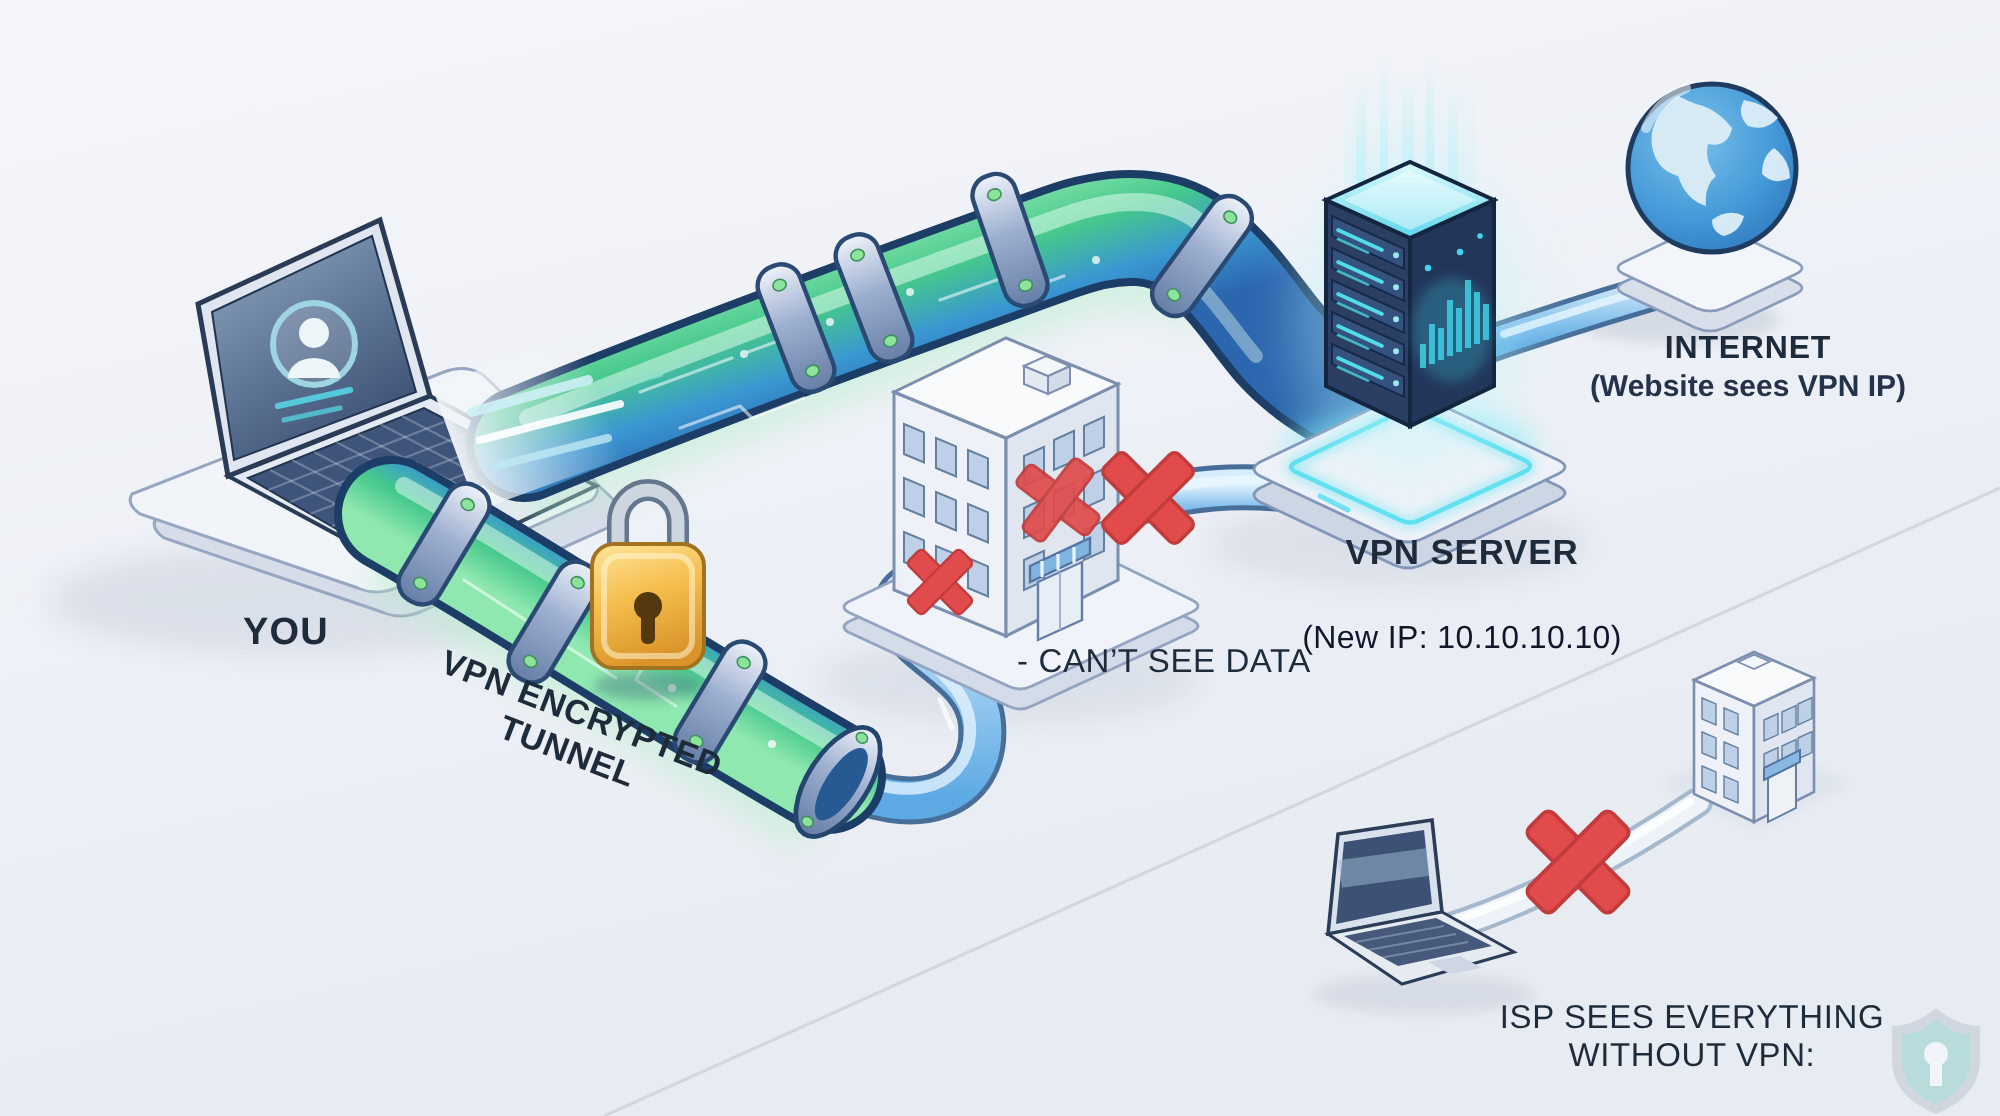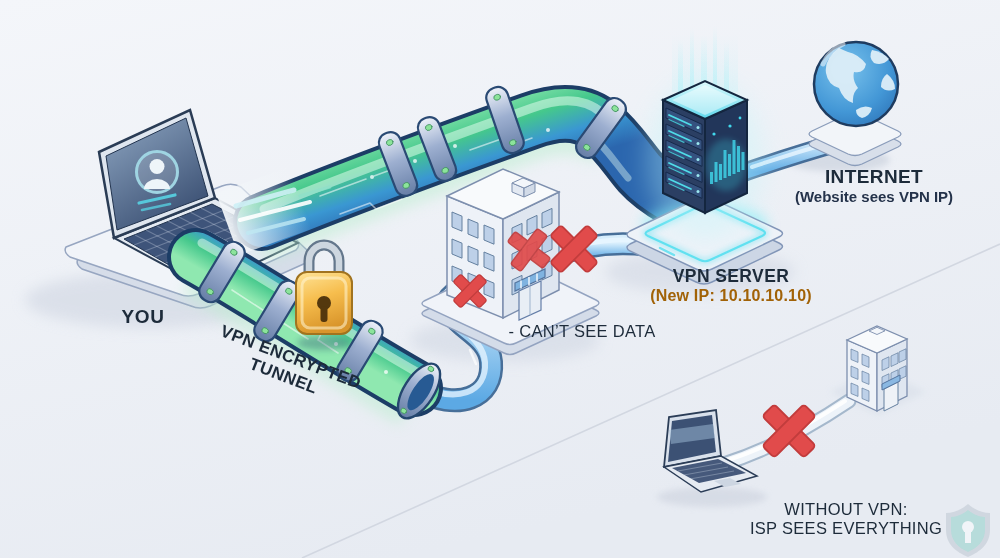--- a/index.html
+++ b/index.html
@@ -3,21 +3,21 @@
 <meta charset="utf-8">
 <style>
   html,body{margin:0;padding:0;background:#e9edf4;}
   #stage{position:relative;width:1000px;height:558px;overflow:hidden;
          font-family:"Liberation Sans","DejaVu Sans",sans-serif;}
   #scene{position:absolute;left:0;top:0;width:1000px;height:558px;}
   .label{position:absolute;text-align:center;color:#1d2b3a;line-height:1.18;
          transform:translateX(-50%);white-space:nowrap;}
   .t-big{font-weight:bold;font-size:19px;letter-spacing:.6px;}
   .t-med{font-weight:bold;font-size:17px;letter-spacing:.4px;}
-  .t-sub{font-weight:bold;font-size:16.5px;letter-spacing:.2px;color:#a16207;}
+  .t-sub{font-weight:normal;font-size:16.5px;letter-spacing:.2px;color:#0f172a;margin-top:24px;}
   .t-sub-sm{font-weight:bold;font-size:15px;color:#24324a;}
   .t-note{font-weight:normal;font-size:16.5px;letter-spacing:.3px;}
   .rot{transform:translateX(-50%) rotate(21deg);}
 </style>
 </head>
 <body>
 
 <div id="stage">
 
 <svg id="scene" viewBox="0 0 1000 558">
@@ -431,22 +431,22 @@
 <div class="label" style="left:582px;top:322px">
   <div class="t-note">- CAN’T SEE DATA</div>
 </div>
 
 <div class="label" style="left:731px;top:266px">
   <div class="t-med" style="font-size:17.5px">VPN SERVER</div>
   <div class="t-sub" style="font-size:16px">(New IP: 10.10.10.10)</div>
 </div>
 
 <div class="label" style="left:874px;top:166px">
-  <div class="t-med" style="font-size:19px">INTERNET</div>
+  <div class="t-med" style="font-size:16px">INTERNET</div>
   <div class="t-sub-sm">(Website sees VPN IP)</div>
 </div>
 
 <div class="label" style="left:846px;top:500px">
+  <div class="t-note">ISP SEES EVERYTHING</div>
   <div class="t-note">WITHOUT VPN:</div>
-  <div class="t-note">ISP SEES EVERYTHING</div>
 </div>
 
 </div>
 
 </body></html>

